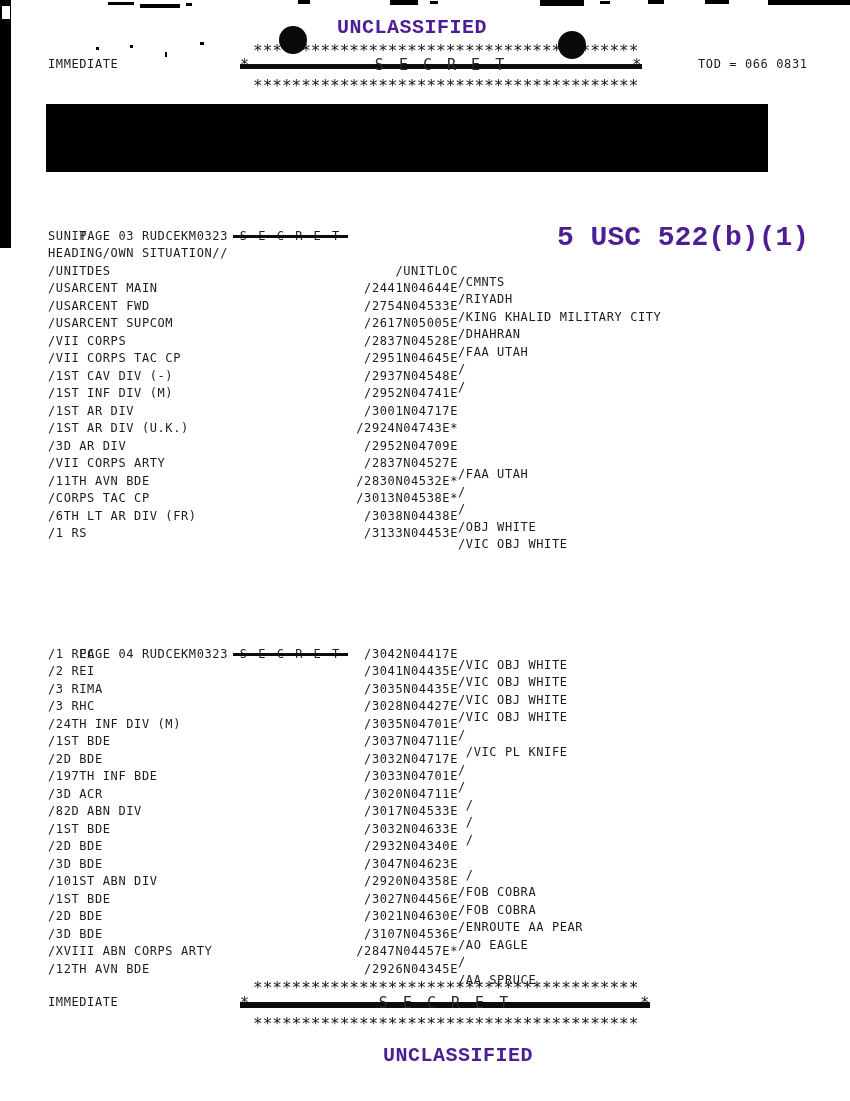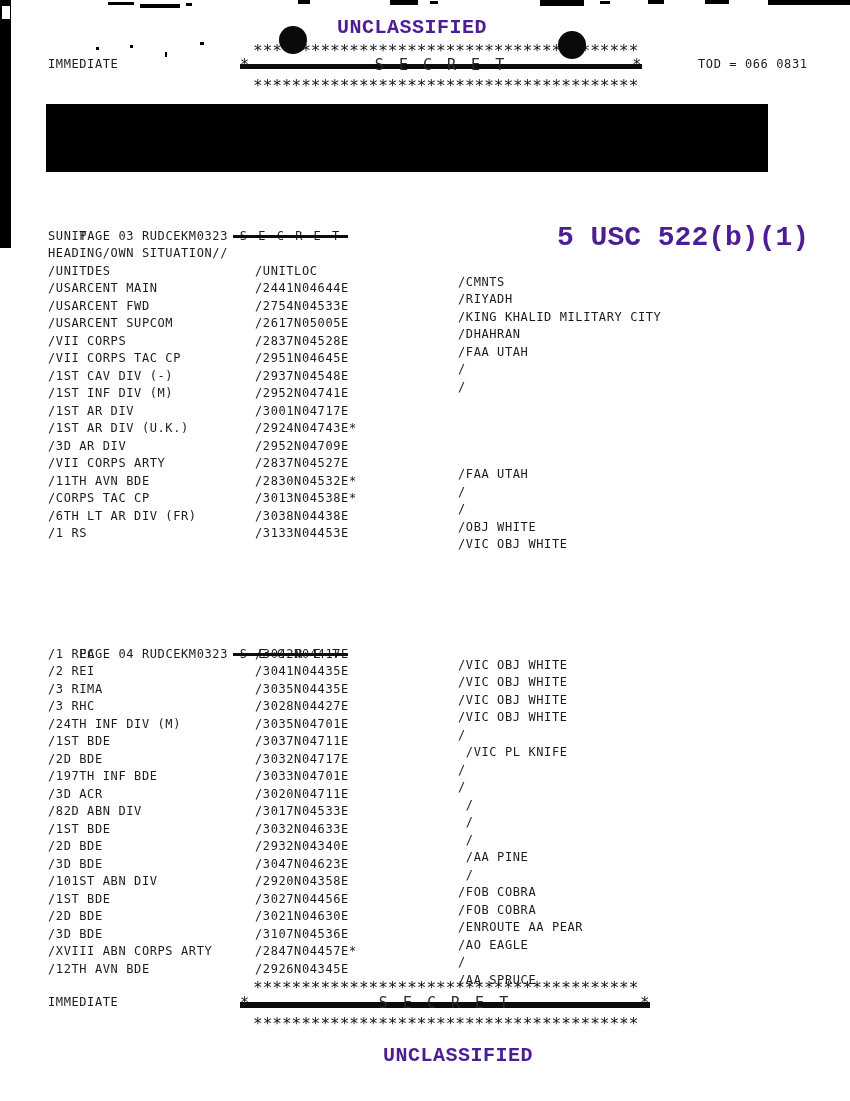--- a/index.html
+++ b/index.html
@@ -17,21 +17,21 @@
   .secret-line{display:flex;align-items:center;height:18px;}
   .secret-line .bar-line{position:absolute;left:0;right:0;top:8px;height:5px;background:#0c0c0c;}
   .secret-line .end-star{position:relative;z-index:2;font-size:15px;}
   .secret-line .secret-word{position:relative;z-index:1;flex:1;text-align:center;font-size:15px;letter-spacing:3px;color:#2a2a2a;}
   .redaction-bar{background:#000;}
   .doc-line{line-height:17.5px;height:17.5px;white-space:pre;}
   .struck{position:relative;display:inline-block;letter-spacing:2px;padding:0 4px;}
   .struck::after{content:"";position:absolute;left:-3px;right:-3px;top:7px;height:3.5px;background:#0d0d0d;}
   .trow{display:flex;line-height:17.5px;height:17.5px;}
   .c1{width:207px;white-space:pre;overflow:visible;}
-  .c2{width:203px;white-space:pre;}
+  .c2{width:203px;white-space:pre;text-align:right;}
   .c3{flex:1;white-space:pre;margin-top:11px;}
   .block{position:absolute;left:48px;}
 </style>
 </head>
 <body>
 
 <div class="artifact" style="left:108px;top:2px;width:26px;height:3px;"></div>
 <div class="artifact" style="left:140px;top:4px;width:40px;height:4px;"></div>
 <div class="artifact" style="left:186px;top:3px;width:6px;height:3px;"></div>
 <div class="artifact" style="left:298px;top:0;width:12px;height:4px;"></div>
@@ -250,21 +250,20 @@
 
       <div class="trow mono">
         <span class="c1">/1ST BDE</span>
         <span class="c2">/3032N04633E</span>
         <span class="c3"> /</span>
       </div>
 
       <div class="trow mono">
         <span class="c1">/2D BDE</span>
         <span class="c2">/2932N04340E</span>
-        <span class="c3"> /AA PINE</span>
       </div>
 
       <div class="trow mono">
         <span class="c1">/3D BDE</span>
         <span class="c2">/3047N04623E</span>
         <span class="c3"> /</span>
       </div>
 
       <div class="trow mono">
         <span class="c1">/101ST ABN DIV</span>

